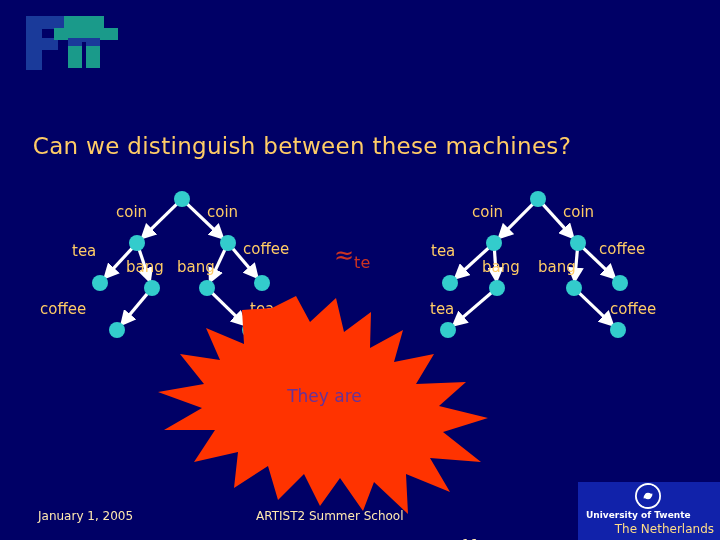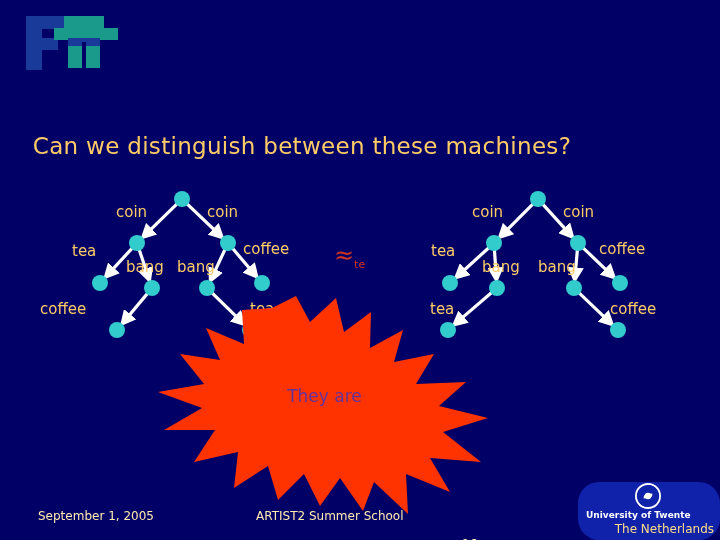--- a/index.html
+++ b/index.html
@@ -66,21 +66,21 @@
   
   #equiv {
     position: absolute;
     left: 334px;
     top: 243px;
     color: #cc3322;
     font-size: 24px;
     line-height: 24px;
     white-space: nowrap;
   }
-  #equiv .sub { font-size: 11px; vertical-align: -5px; }
+  #equiv .sub { font-size: 16px; vertical-align: -5px; }
 
   
   #burst-wrap {
     position: absolute;
     left: 158px;
     top: 296px;
     width: 330px;
     height: 218px;
   }
   #burst-text {
@@ -105,21 +105,20 @@
   #footer-event { left: 256px; top: 509px; }
   #footer-page  { left: 462px; top: 537px; text-align: center; }
 
   #ut-logo {
     position: absolute;
     left: 578px;
     top: 482px;
     width: 142px;
     height: 58px;
     background: #1122aa;
-    border-radius: 21px;
   }
   #ut-name {
     position: absolute;
     left: 8px;
     top: 28px;
     color: #ffffff;
     font-size: 9px;
     font-weight: bold;
     white-space: nowrap;
   }
@@ -237,21 +236,21 @@
       <polygon id="burst-poly" points="114,12 138,0 152,26 178,2 186,36 213,16 212,52 245,34 236,66 276,58 258,88
                 308,86 281,110 330,122 285,136 323,166 272,162 292,196 248,178 250,218 216,186
                 205,215 182,182 162,210 146,178 120,204 110,170 76,192 80,156 36,166 57,134
                 6,134 44,112 0,96 46,88 22,58 62,64 48,32 86,48 84,14" fill="#ff3300"></polygon>
     </svg>
   </div>
   <div id="burst-text" style="color: rgb(102, 51, 153);">
     <div>They are</div>
   </div>
 
-  <div class="footer-text" id="footer-date">September 1, 2005</div>
+  <div class="footer-text" id="footer-date">January 1, 2005</div>
   <div class="footer-text" id="footer-event">ARTIST2 Summer School</div>
   <div class="footer-text" id="footer-page">16</div>
 
   <div id="ut-logo">
     <svg width="40" height="28" viewBox="0 0 40 28" style="position:absolute;left:50px;top:0;">
       <circle cx="20" cy="14" r="13" fill="#ffffff"></circle>
       <path d="M20,3 a11,11 0 1,1 -9,17 l6,-4 a4.5,4.5 0 1,0 3,-8 z" fill="#1122aa"></path>
       <path d="M20,25 a11,11 0 1,1 9,-17 l-6,4 a4.5,4.5 0 1,0 -3,8 z" fill="#1122aa"></path>
       <circle cx="20" cy="14" r="3.2" fill="#ffffff"></circle>
     </svg>

